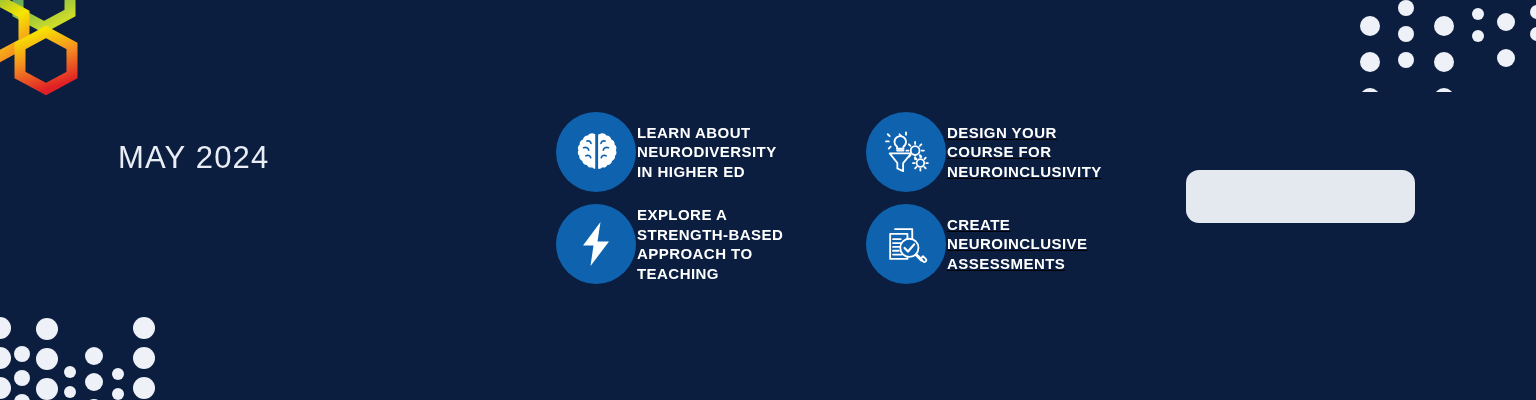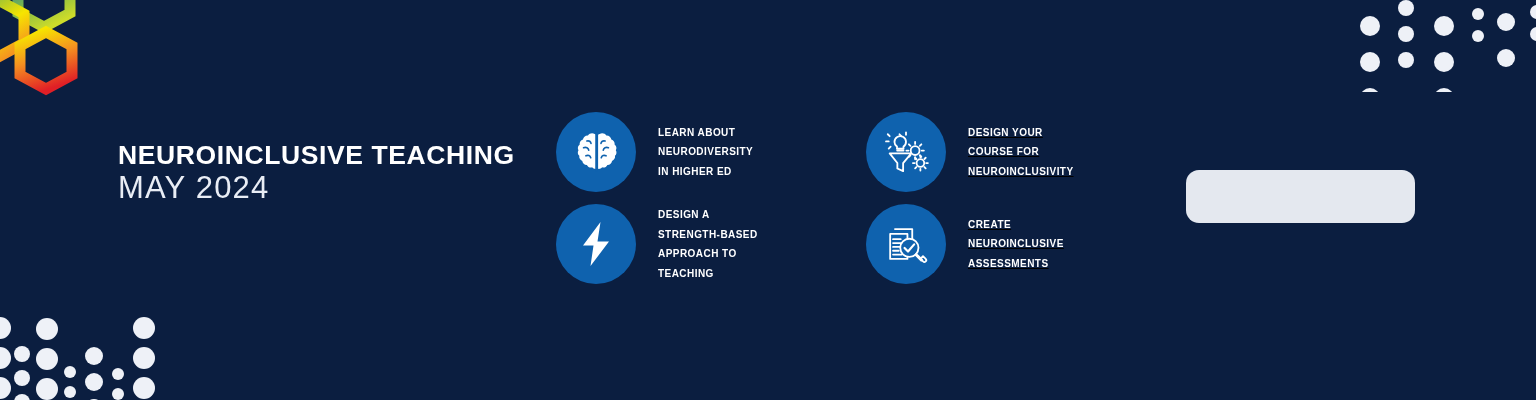--- a/index.html
+++ b/index.html
@@ -40,22 +40,22 @@
   .feat-r1{top:0;}
   .feat-r2{top:92px;}
 
   .feat-icon{
     width:80px;height:80px;border-radius:50%;
     background:#0f62ae;flex:0 0 80px;
     display:flex;align-items:center;justify-content:center;
   }
   .feat-icon svg{display:block;}
   .feat-text{
-    margin-left:22px;color:#ffffff;font-weight:bold;
-    font-size:10px;line-height:19.5px;letter-spacing:.45px;
+    margin-left:1px;color:#ffffff;font-weight:bold;
+    font-size:15px;line-height:19.5px;letter-spacing:.45px;
     white-space:pre-line;
   }
 
   
   .cta{
     position:absolute;left:1186px;top:170px;width:229px;height:53px;
     background:#e4e8ef;border-radius:13px;
   }
 </style>
 </head>
@@ -146,21 +146,20 @@
         <circle cx="126" cy="108" r="6"></circle>
         <circle cx="152" cy="22" r="11"></circle>
           <circle cx="152" cy="52" r="11"></circle>
         <circle cx="152" cy="82" r="11"></circle>
           <circle cx="152" cy="112" r="11"></circle>
       </g>
     </svg>
   </div>
 
   <div class="title-block">
-    <div class="title-line">NEUROINCLUSIVE TEACHING</div>
     <div class="title-sub">MAY 2024</div>
   </div>
 
   <div class="features">
 
     <div class="feat feat-c1 feat-r1">
       <div class="feat-icon">
         <svg width="46" height="46" viewBox="0 0 48 48" aria-hidden="true">
           <g fill="#ffffff">
             <path d="M22.6 5.2c-2.4-1.4-5.6-.7-7 1.6-2.6-.2-4.9 1.7-5.2 4.2-2.3.6-3.9 2.9-3.4 5.3-1.9 1.3-2.5 3.9-1.3 5.9-1.2 1.9-.8 4.4.9 5.8-.5 2.3.9 4.6 3.1 5.3.2 2.4 2.3 4.3 4.8 4.2.9 2.1 3.3 3.2 5.5 2.5 1 1.2 2.6 1.9 4.2 1.6V5.9c-.5-.3-1-.5-1.6-.7z"></path>
@@ -181,21 +180,21 @@
 NEURODIVERSITY
 IN HIGHER ED</div>
     </div>
 
     <div class="feat feat-c1 feat-r2">
       <div class="feat-icon">
         <svg width="40" height="46" viewBox="0 0 34 46" aria-hidden="true">
           <path d="M21.5 1 L4 24.5 H14.5 L11.5 45 L30 20.5 H18.5 Z" fill="#ffffff"></path>
         </svg>
       </div>
-      <div class="feat-text">DESIGN A
+      <div class="feat-text">EXPLORE A
 STRENGTH-BASED
 APPROACH TO
 TEACHING</div>
     </div>
 
     <div class="feat feat-c2 feat-r1">
       <div class="feat-icon">
         <svg width="50" height="48" viewBox="0 0 52 50" aria-hidden="true">
           <g fill="none" stroke="#ffffff" stroke-width="1.9" stroke-linecap="round" stroke-linejoin="round">
             <path d="M14 14.5a6 6 0 1 1 9.4 4.9v2.2h-6.8v-2.2A6 6 0 0 1 14 14.5z"></path>

